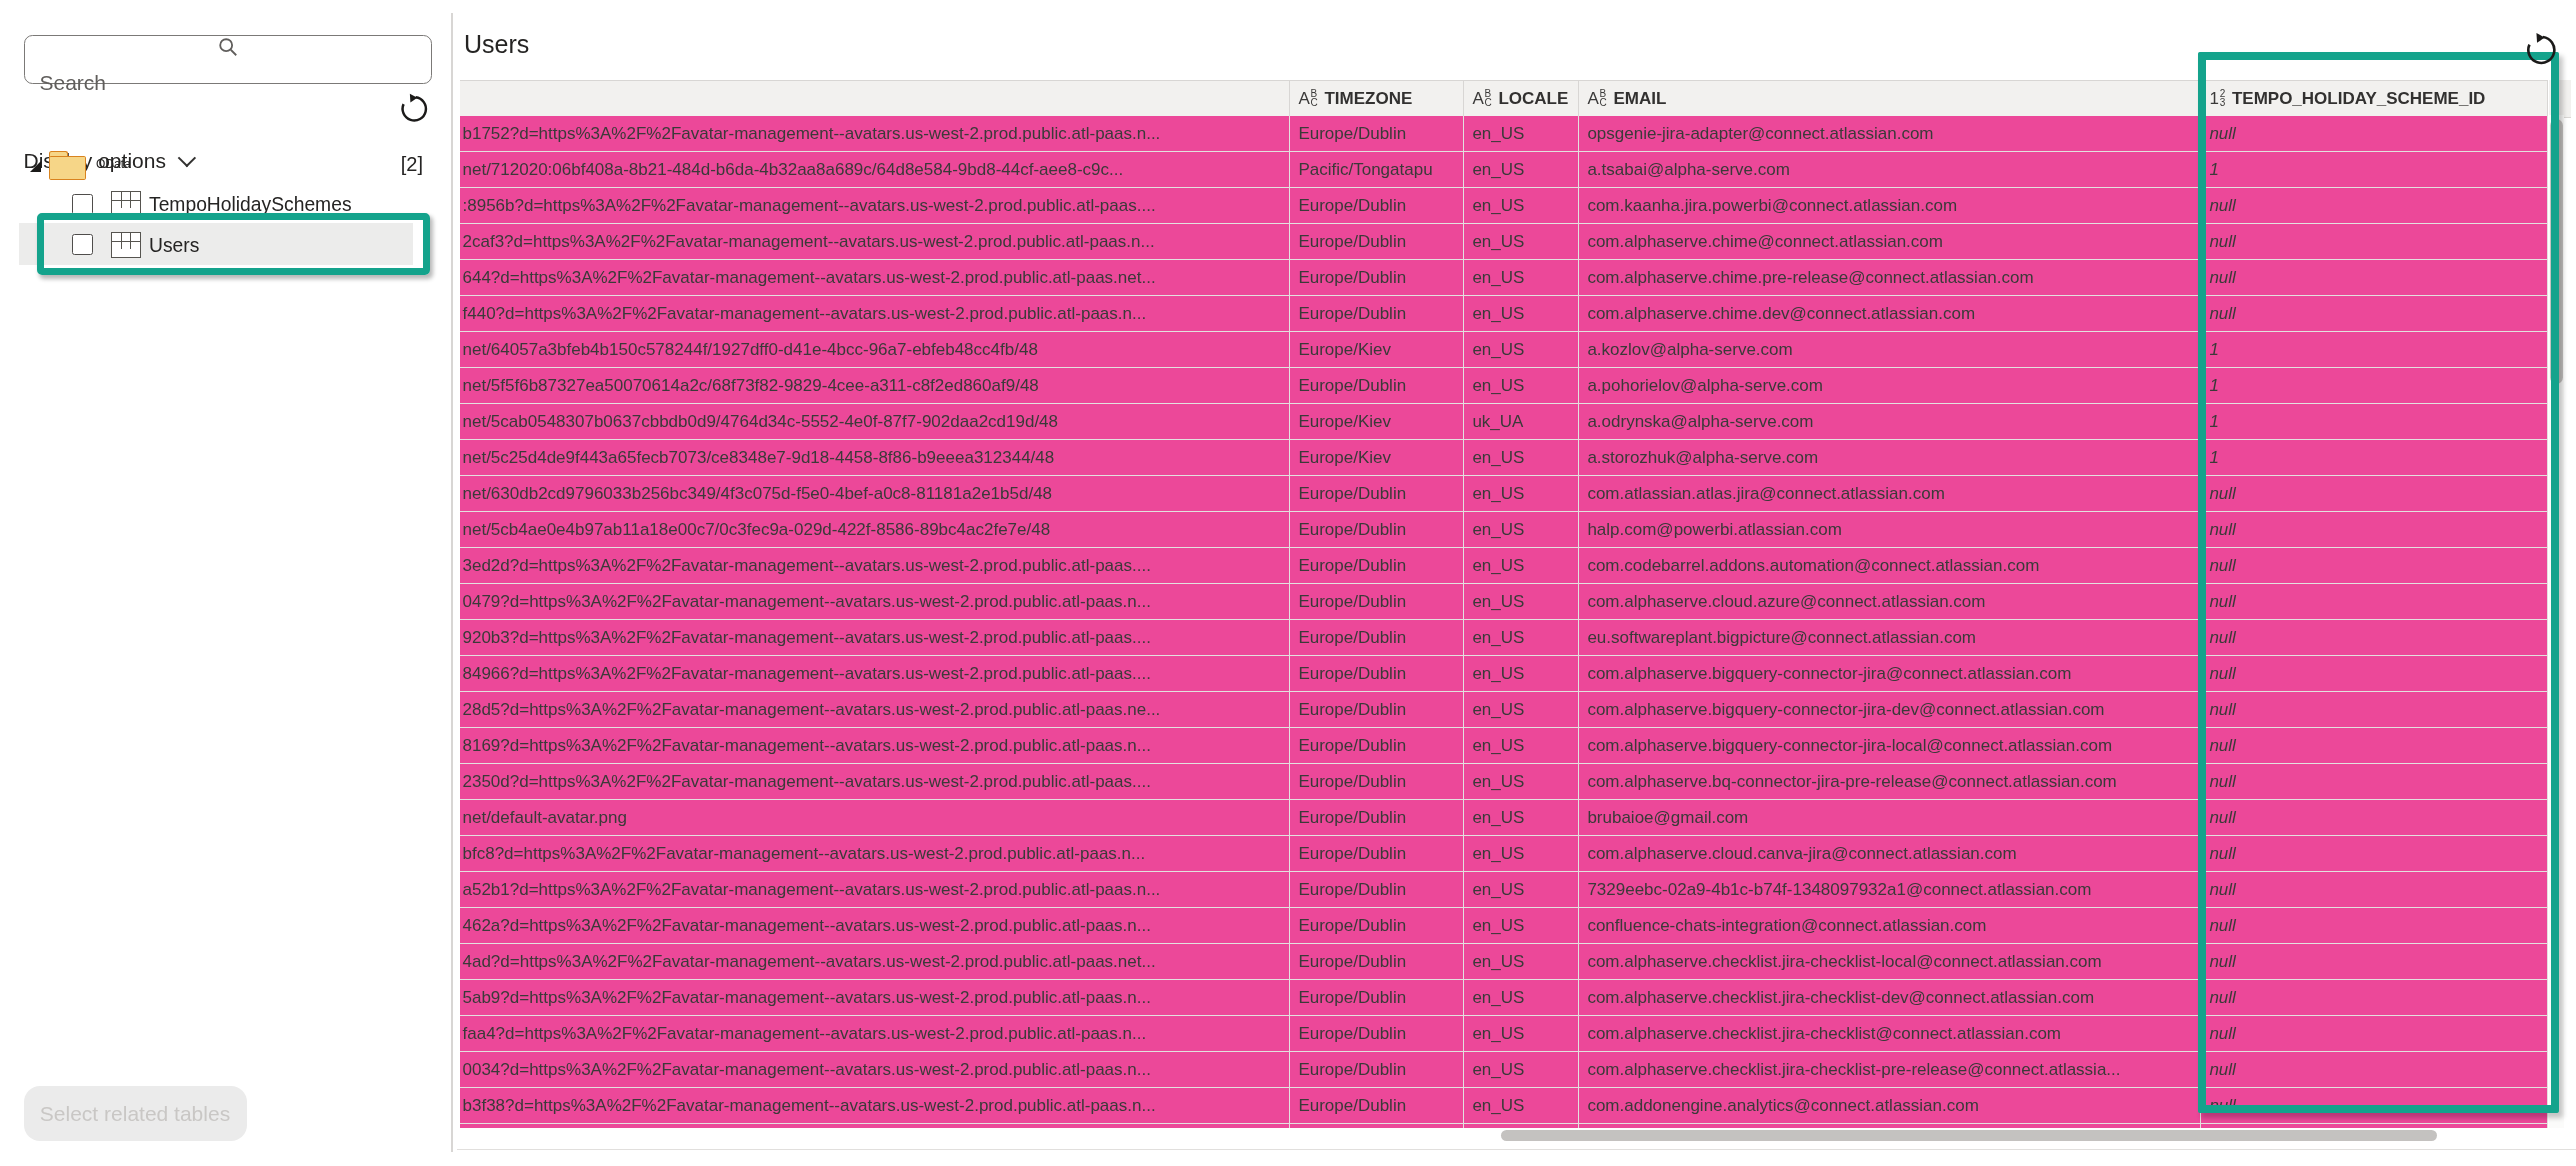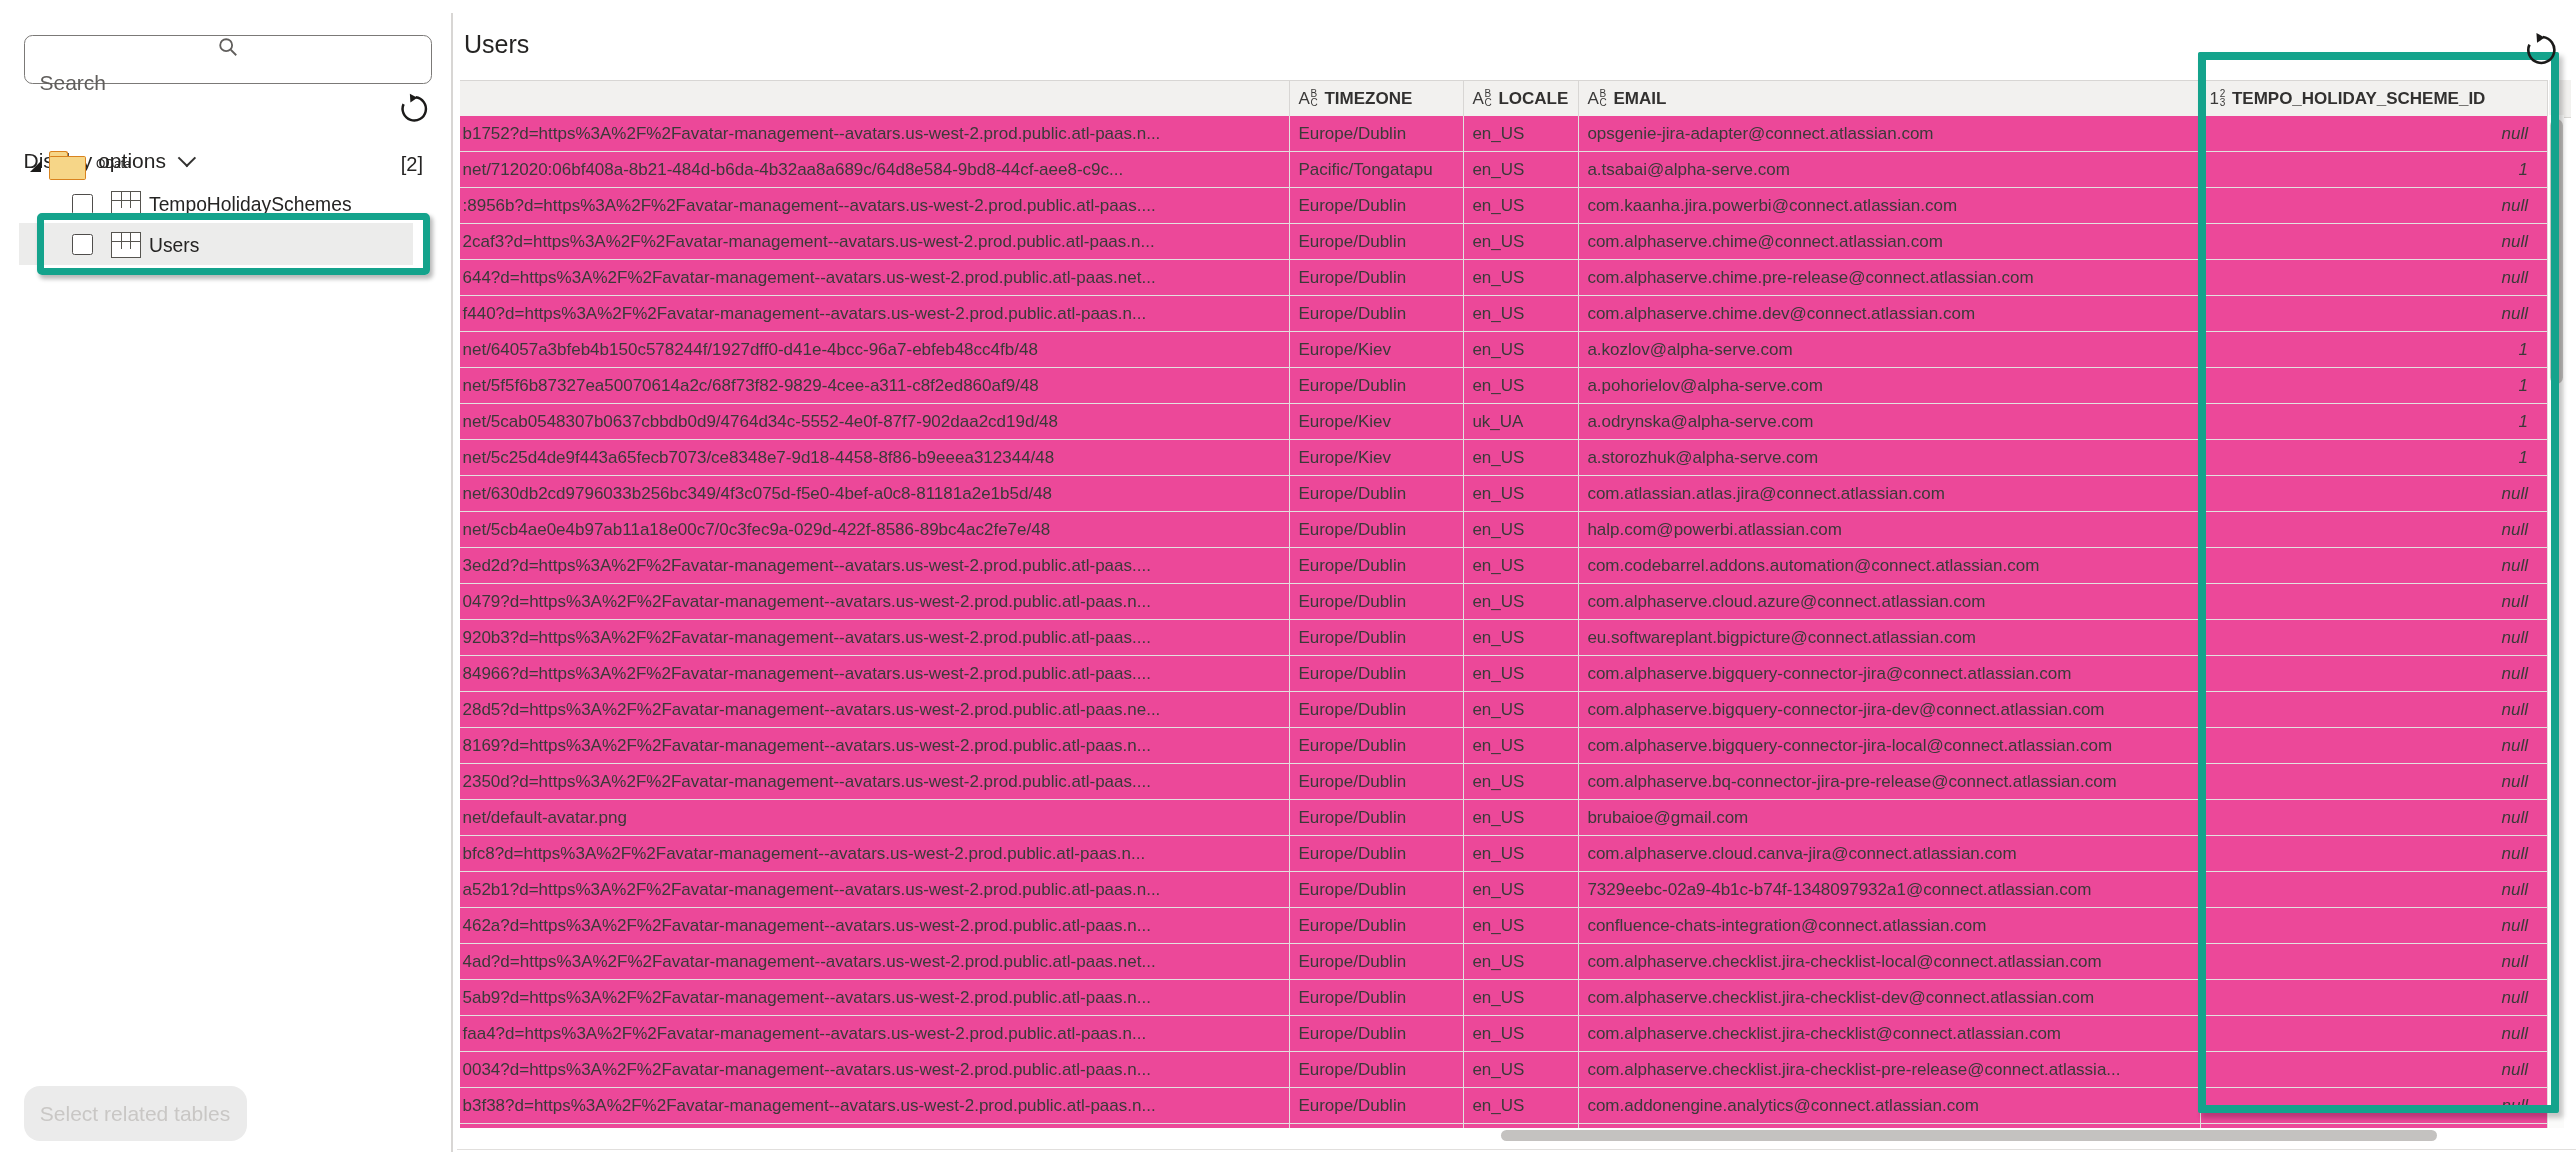--- a/index.html
+++ b/index.html
@@ -66,21 +66,21 @@
   .hcell{box-sizing:border-box;border-right:0.8px solid #d8d6d4;display:flex;align-items:center;gap:6.7px;
     padding:0 8.4px;font-size:17px;font-weight:700;color:#323130;white-space:nowrap;overflow:hidden;}
   .ptable-body{position:absolute;left:460px;top:116px;width:2088px;height:1012px;overflow:hidden;}
   .prow{display:flex;height:36px;box-sizing:border-box;border-bottom:0.8px solid #e3e1df;background:#ec4899;}
   .cell{box-sizing:border-box;border-right:0.8px solid #e3e1df;line-height:35px;font-size:17px;color:#3b3a39;
     padding:0 8.4px;white-space:nowrap;overflow:hidden;}
   .c0{width:830px;padding-left:2.5px;}
   .c1{width:174px;}
   .c2{width:115px;}
   .c3{width:622px;}
-  .c4{width:347px;text-align:right;font-style:italic;padding-right:19px;}
+  .c4{width:347px;text-align:left;font-style:italic;padding-right:19px;}
   .hc0{width:830px;}
   .hc1{width:174px;}
   .hc2{width:115px;}
   .hc3{width:622px;}
   .hc4{width:347px;}
   
   .ticon{display:inline-flex;align-items:center;font-weight:400;color:#3b3a39;}
   .ticon .big{font-size:17px;line-height:17px;}
   .ticon .st{display:flex;flex-direction:column;font-size:10px;line-height:8.4px;margin-left:0.8px;}
   

